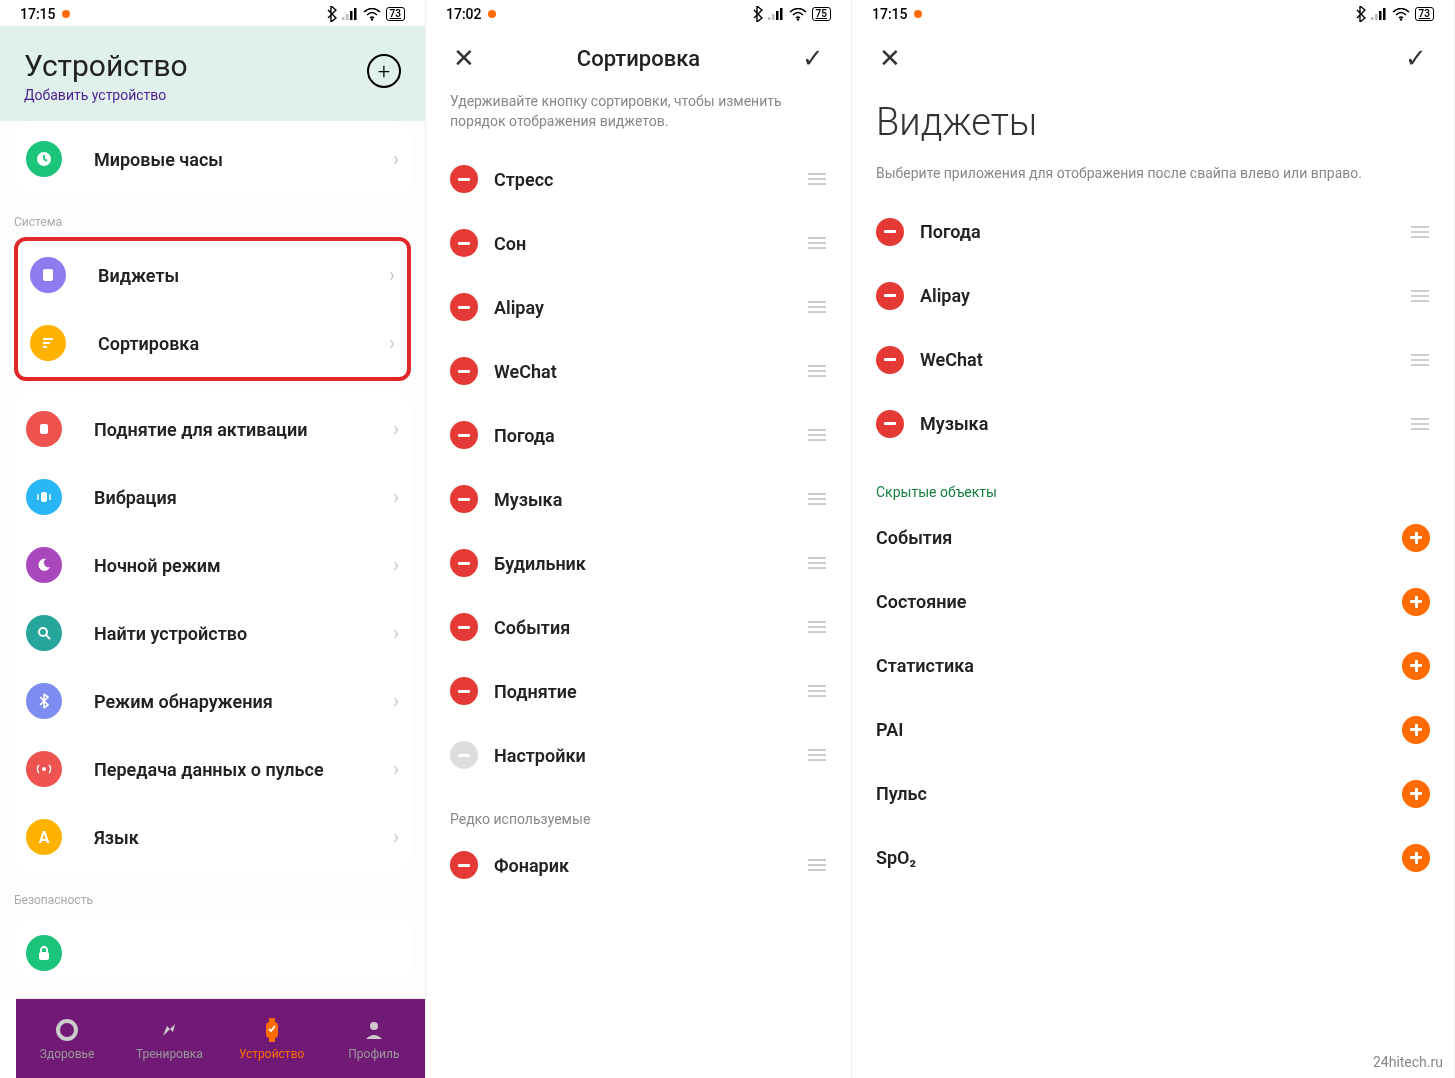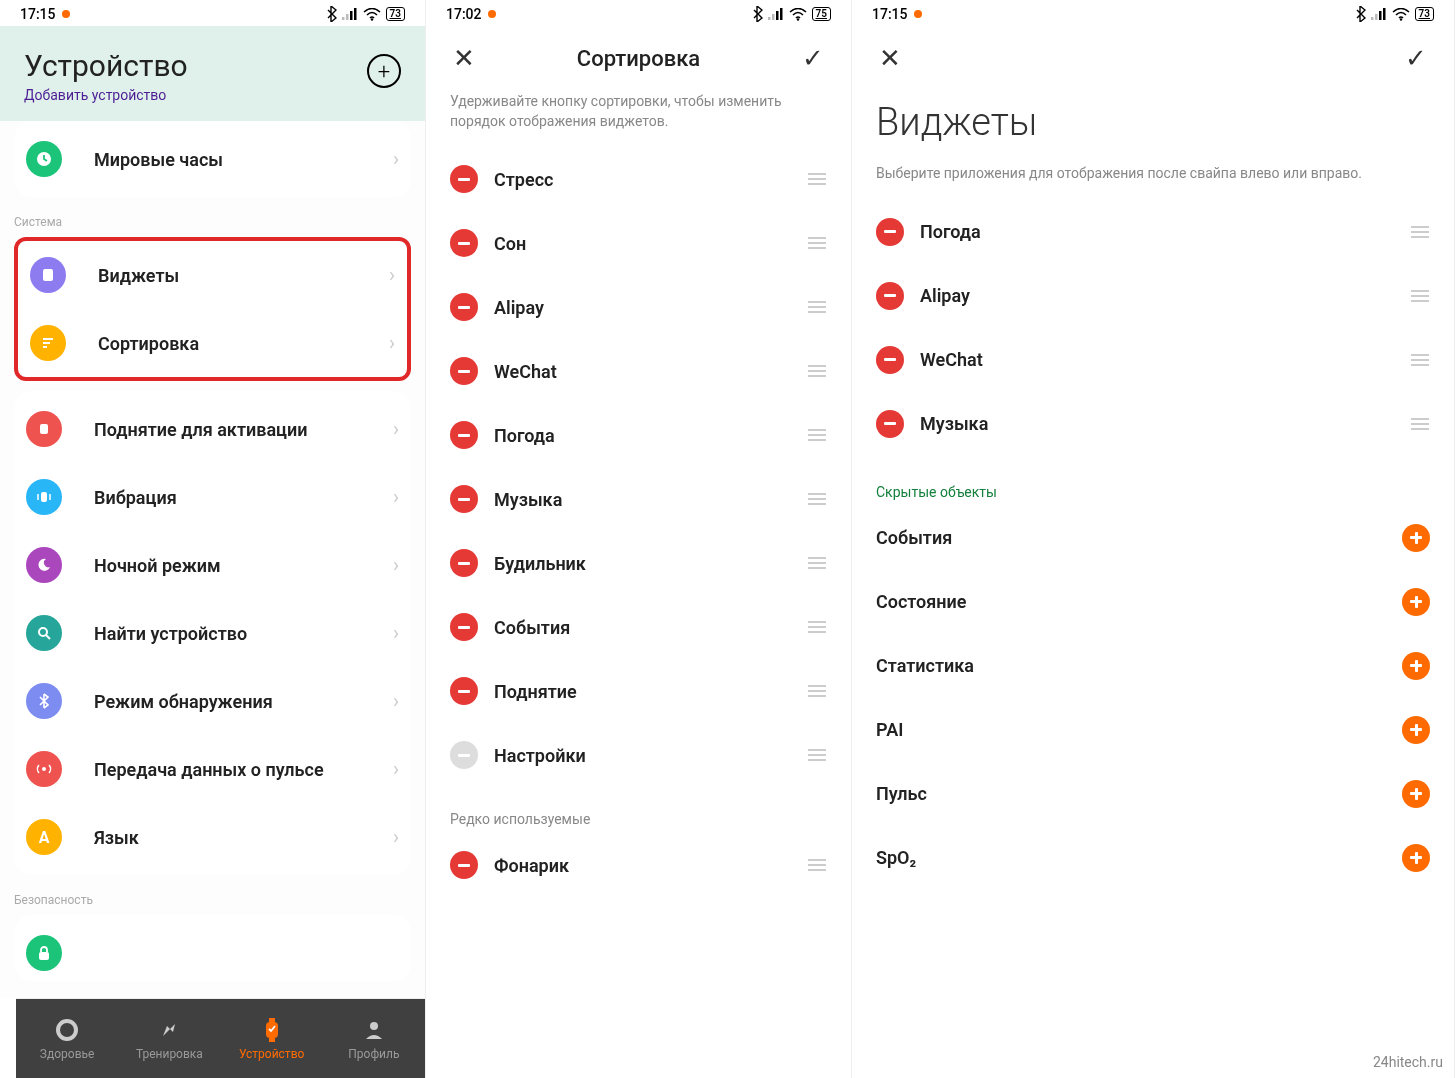--- a/index.html
+++ b/index.html
@@ -25,21 +25,21 @@
 .s1-body { flex: 1; overflow: hidden; background: #fdfdfd; }
 .s1-card { background: #fff; border-radius: 18px; margin: 0 14px 10px 14px; padding: 4px 0; }
 .s1-row { display: flex; align-items: center; padding: 16px 12px; gap: 32px; }
 .row-icon { width: 36px; height: 36px; border-radius: 50%; display: flex; align-items: center; justify-content: center; flex-shrink: 0; color: #fff; }
 .row-label { flex: 1; font-size: 18px; font-weight: 600; color: #222; }
 .chevron { color: #ccc; font-size: 20px; }
 .section-label { font-size: 12px; color: #aaa; padding: 8px 14px; }
 .highlight-box { border: 4px solid #e02828; border-radius: 12px; margin: 0 14px 10px 14px; background: #fff; }
 
 
-.bottom-nav { height: 80px; display: flex; border-top: 1px solid #eee; background: #404040; margin-left: 16px; }
+.bottom-nav { height: 80px; display: flex; border-top: 1px solid #eee; background: #701a75; margin-left: 16px; }
 .nav-item { flex: 1; display: flex; flex-direction: column; align-items: center; justify-content: center; gap: 4px; font-size: 12px; color: #999; }
 .nav-item.active { color: #ff6b00; }
 .nav-icon { width: 26px; height: 26px; display: flex; align-items: center; justify-content: center; }
 
 
 .s23-header { display: flex; justify-content: space-between; align-items: center; padding: 18px 24px; }
 .s23-title { font-size: 22px; font-weight: 500; color: #222; }
 .x-btn, .check-btn { width: 28px; height: 28px; display: flex; align-items: center; justify-content: center; font-size: 26px; color: #333; }
 .hint-text { font-size: 14px; color: #888; padding: 2px 24px 16px 24px; line-height: 1.4; }
 

